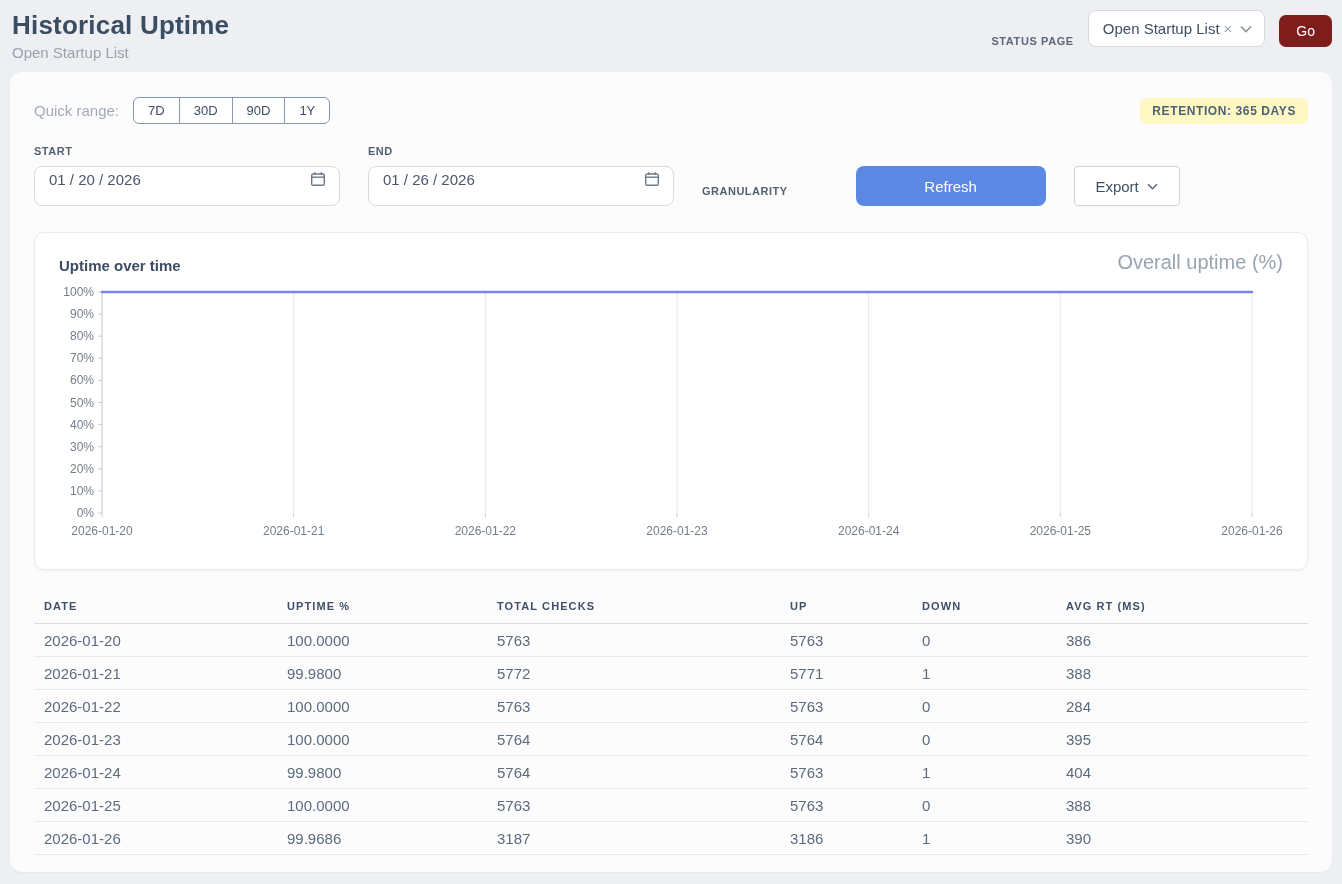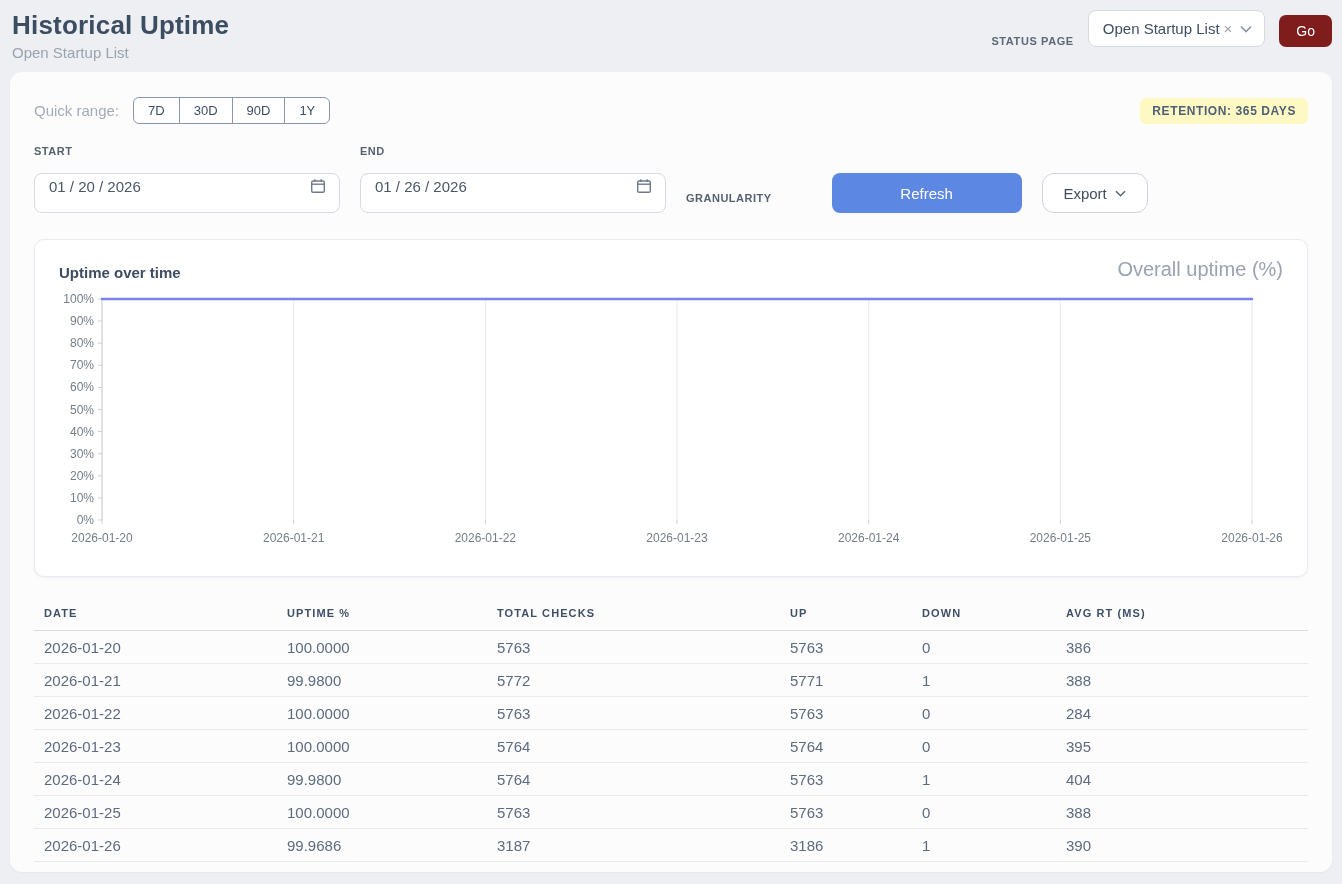--- a/index.html
+++ b/index.html
@@ -46,35 +46,35 @@
     font-size:13px; font-family:inherit; padding:5px 14px; cursor:pointer; margin-left:-1px;
   }
   .qr-btn:first-child{ border-radius:6px 0 0 6px; margin-left:0; }
   .qr-btn:last-child{ border-radius:0 6px 6px 0; }
   .retention-badge{
     background:#fef9c3; color:#4e5f76; font-size:12px; font-weight:700;
     letter-spacing:.6px; padding:6px 12px; border-radius:6px;
   }
 
   
-  .row-controls{ display:flex; gap:20px; margin-top:21px; align-items:flex-end; }
+  .row-controls{ display:flex; gap:28px; margin-top:21px; align-items:flex-end; }
   .field{ display:flex; flex-direction:column; }
   .field-label{ font-size:11px; font-weight:600; color:#566170; letter-spacing:.5px; margin-bottom:9px; }
   .input-box{
     width:306px; height:40px; border:1px solid #d6dae1; border-radius:8px; background:#fff;
     display:flex; align-items:center; justify-content:space-between; padding:0 13px 14px 14px;
-    font-size:15px; color:#4a5769; cursor:text;margin-top:7px;
+    font-size:15px; color:#4a5769; cursor:text;
   }
   .select-box{ cursor:pointer; }
   .btn-refresh{
     width:190px; height:40px; background:#5c87e2; color:#fff; border:none; border-radius:8px;
     font-size:15px; font-family:inherit; cursor:pointer;margin-left:40px;
   }
   .btn-export{
-    width:106px; height:40px; background:#fff; border:1px solid #cfd4db; border-radius:12px;
+    width:106px; height:40px; background:#fff; border:1px solid #cfd4db; border-radius:4px;
     font-size:15px; color:#3f4e63; font-family:inherit; cursor:pointer;
     display:flex; align-items:center; justify-content:center; gap:8px;
   }
 
   
   .chart-card{
     margin-top:26px; background:#fff; border:1px solid #e9ebf0; border-radius:10px;
     box-shadow:0 1px 3px rgba(20,30,50,.05); padding:18px 24px 14px 24px; height:338px;
   }
   .chart-head{ display:flex; justify-content:space-between; align-items:flex-end; }

